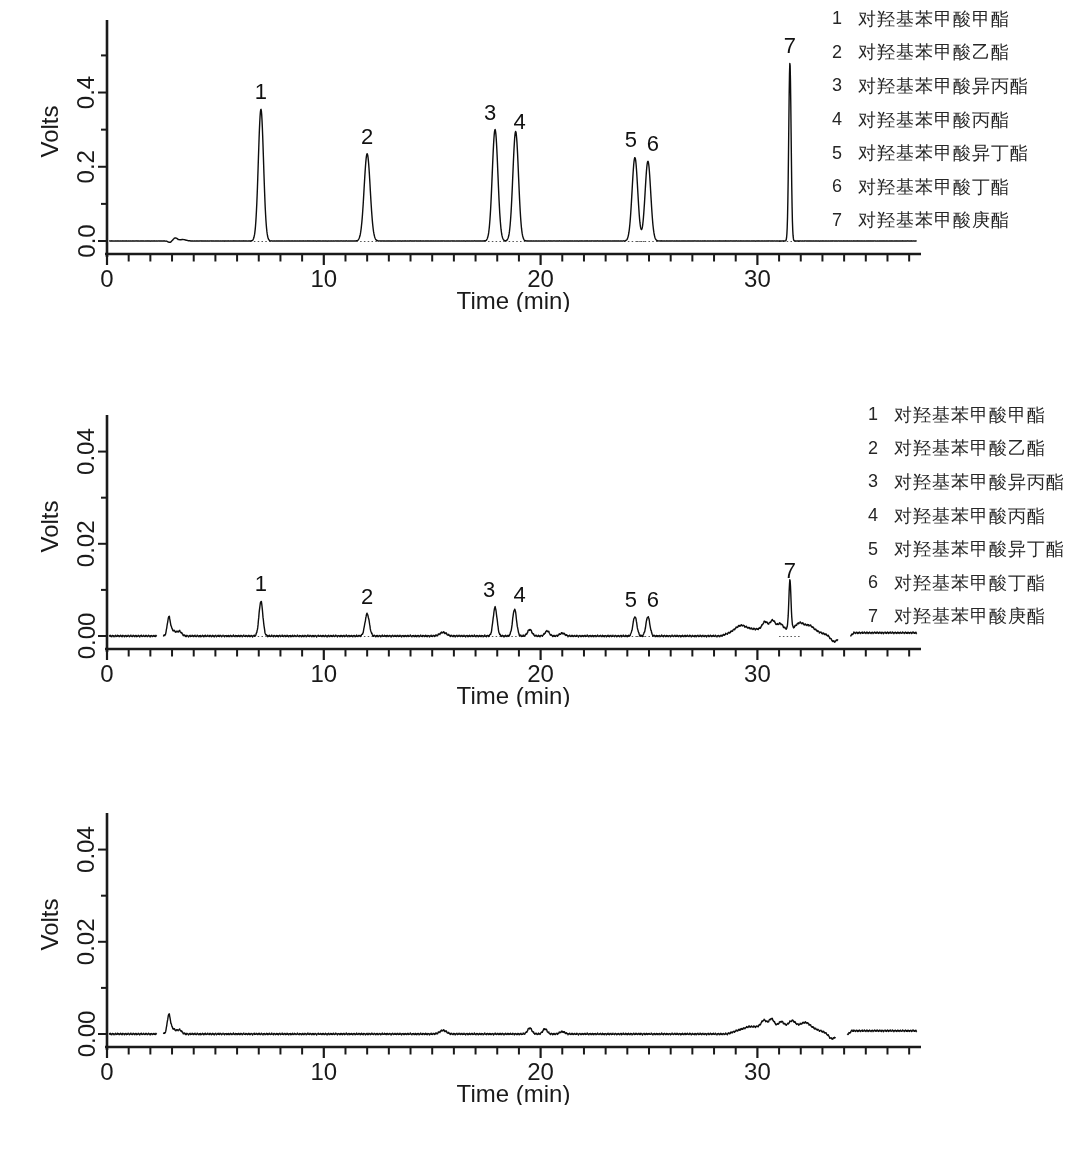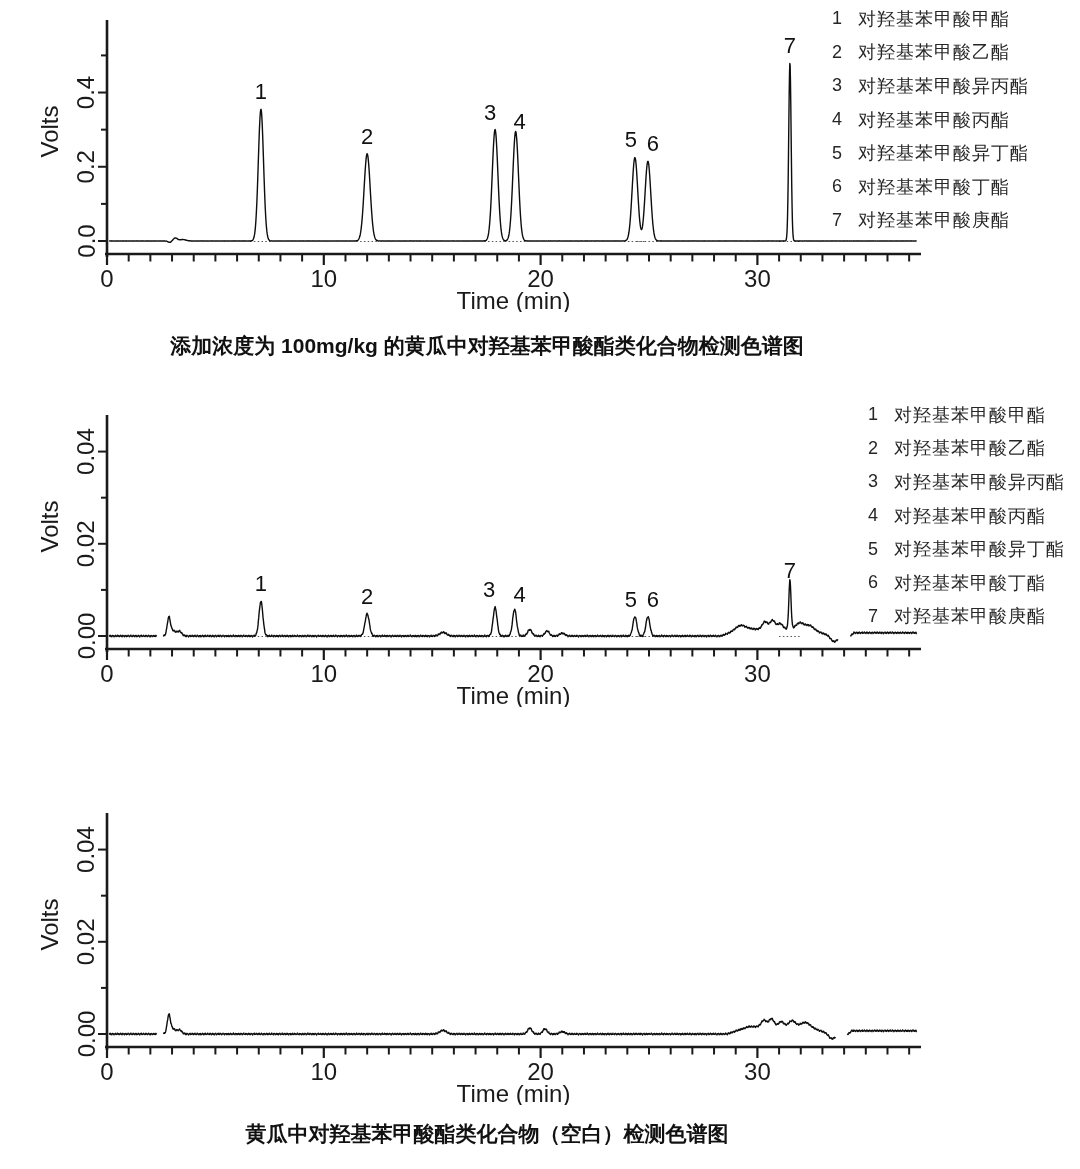--- a/index.html
+++ b/index.html
@@ -117,21 +117,20 @@
       </div>
       <div class="legend-row">
         <span class="legend-num">6</span>
         <span class="legend-name">对羟基苯甲酸丁酯</span>
       </div>
       <div class="legend-row">
         <span class="legend-num">7</span>
         <span class="legend-name">对羟基苯甲酸庚酯</span>
       </div>
     </div>
-  <div class="caption" style="top:332px">添加浓度为 100mg/kg 的黄瓜中对羟基苯甲酸酯类化合物检测色谱图</div>
 
   <section class="chart-block" style="top:395px">
     <svg width="1080" height="312" viewBox="0 0 1080 312">
         <line x1="107" y1="20" x2="107" y2="257" stroke="#1a1a1a" stroke-width="2.6"></line>
         <line x1="105" y1="254" x2="921" y2="254" stroke="#1a1a1a" stroke-width="2.6"></line>
         <line x1="107" y1="241" x2="98" y2="241" stroke="#1a1a1a" stroke-width="2"></line>
         <text x="86" y="241" text-anchor="middle" dominant-baseline="central" font-size="24" fill="#1a1a1a" transform="rotate(-90 86 241)">0.00</text>
         <line x1="107" y1="148.78947368421052" x2="98" y2="148.78947368421052" stroke="#1a1a1a" stroke-width="2"></line>
         <text x="86" y="148.78947368421052" text-anchor="middle" dominant-baseline="central" font-size="24" fill="#1a1a1a" transform="rotate(-90 86 148.78947368421052)">0.02</text>
         <line x1="107" y1="56.57894736842107" x2="98" y2="56.57894736842107" stroke="#1a1a1a" stroke-width="2"></line>
@@ -282,15 +281,14 @@
         <line x1="822.4399999999999" y1="255" x2="822.4399999999999" y2="261.5" stroke="#1a1a1a" stroke-width="2"></line>
         <line x1="844.12" y1="255" x2="844.12" y2="261.5" stroke="#1a1a1a" stroke-width="2"></line>
         <line x1="865.8" y1="255" x2="865.8" y2="261.5" stroke="#1a1a1a" stroke-width="2"></line>
         <line x1="887.48" y1="255" x2="887.48" y2="261.5" stroke="#1a1a1a" stroke-width="2"></line>
         <line x1="909.16" y1="255" x2="909.16" y2="261.5" stroke="#1a1a1a" stroke-width="2"></line>
         <text x="513.5" y="309" text-anchor="middle" font-size="24" fill="#1a1a1a">Time (min)</text>
         <text x="49" y="131.5" text-anchor="middle" dominant-baseline="central" font-size="24" fill="#1a1a1a" transform="rotate(-90 49 131.5)">Volts</text>
         <path d="M109.17 241.31L109.49 240.82L109.82 241.14L110.14 240.26L110.47 240.54L110.79 241.00L111.12 241.55L111.44 241.02L111.77 241.77L112.09 241.02L112.42 240.50L112.75 240.50L113.07 240.91L113.40 240.68L113.72 241.32L114.05 241.85L114.37 241.04L114.70 241.02L115.02 240.78L115.35 240.55L115.67 240.25L116.00 241.51L116.32 241.15L116.65 241.42L116.97 241.40L117.30 241.17L117.62 240.20L117.95 240.72L118.27 240.84L118.60 240.75L118.92 241.52L119.25 241.66L119.57 241.17L119.90 240.69L120.22 241.06L120.55 240.13L120.88 240.77L121.20 241.21L121.53 241.54L121.85 241.09L122.18 241.67L122.50 240.78L122.83 240.34L123.15 240.69L123.48 240.88L123.80 240.91L124.13 241.47L124.45 241.82L124.78 240.78L125.10 241.01L125.43 240.62L125.75 240.51L126.08 240.50L126.40 241.69L126.73 241.16L127.05 241.41L127.38 241.35L127.70 240.82L128.03 240.22L128.35 240.78L128.68 240.97L129.01 240.85L129.33 241.77L129.66 241.46L129.98 241.01L130.31 240.61L130.63 240.96L130.96 240.11L131.28 241.04L131.61 241.40L131.93 241.46L132.26 241.15L132.58 241.47L132.91 240.58L133.23 240.26L133.56 240.91L133.88 240.87L134.21 241.15L134.53 241.56L134.86 241.69L135.18 240.55L135.51 240.99L135.83 240.50L136.16 240.53L136.48 240.82L136.81 241.77L137.14 241.16L137.46 241.35L137.79 241.26L138.11 240.49L138.44 240.34L138.76 240.87L139.09 241.10L139.41 240.97L139.74 241.93L140.06 241.20L140.39 240.86L140.71 240.57L141.04 240.86L141.36 240.21L141.69 241.29L142.01 241.53L142.34 241.33L142.66 241.21L142.99 241.21L143.31 240.42L143.64 240.29L143.96 241.14L144.29 240.87L144.61 241.38L144.94 241.58L145.27 241.46L145.59 240.38L145.92 240.97L146.24 240.45L146.57 240.62L146.89 241.16L147.22 241.75L147.54 241.14L147.87 241.25L148.19 241.12L148.52 240.23L148.84 240.55L149.17 240.97L149.49 241.22L149.82 241.10L150.14 241.96L150.47 240.92L150.79 240.72L151.12 240.59L151.44 240.77L151.77 240.42L152.09 241.51L152.42 241.59L152.74 241.16L153.07 241.24L153.40 240.91L153.72 240.35L154.05 240.40L154.37 241.35L154.70 240.89L155.02 241.56L155.35 241.52L155.67 241.18L156.00 240.30L156.32 240.94L156.65 240.46M163.48 240.93L163.80 240.22L164.13 239.80L164.45 239.82L164.78 240.39L165.10 239.34L165.43 239.39L165.75 238.14L166.08 236.33L166.40 234.14L166.73 232.78L167.05 230.18L167.38 228.20L167.70 226.69L168.03 224.35L168.35 222.43L168.68 221.40L169.00 221.07L169.33 220.81L169.66 223.03L169.98 224.66L170.31 226.69L170.63 228.51L170.96 230.56L171.28 230.84L171.61 232.21L171.93 233.33L172.26 233.96L172.58 234.85L172.91 235.92L173.23 236.00L173.56 235.58L173.88 236.22L174.21 235.64L174.53 235.93L174.86 236.53L175.18 237.46L175.51 237.03L175.83 237.87L176.16 237.45L176.48 236.86L176.81 236.68L177.13 237.11L177.46 236.82L177.79 237.14L178.11 237.80L178.44 236.99L178.76 236.78L179.09 236.53L179.41 236.43L179.74 235.97L180.06 237.37L180.39 237.44L180.71 237.88L181.04 238.21L181.36 238.52L181.69 237.82L182.01 238.48L182.34 239.13L182.66 239.26L182.99 240.22L183.31 240.79L183.64 240.65L183.96 240.14L184.29 240.75L184.61 239.95L184.94 240.43L185.26 240.97L185.59 241.51L185.92 241.00L186.24 241.61L186.57 240.98L186.89 240.33L187.22 240.58L187.54 240.87L187.87 240.87L188.19 241.29L188.52 241.93L188.84 240.90L189.17 240.99L189.49 240.68L189.82 240.58L190.14 240.33L190.47 241.58L190.79 241.25L191.12 241.35L191.44 241.40L191.77 241.00L192.09 240.24L192.42 240.64L192.74 241.02L193.07 240.75L193.39 241.65L193.72 241.56L194.05 241.15L194.37 240.57L194.70 241.03L195.02 240.15L195.35 240.84L195.67 241.34L196.00 241.52L196.32 241.13L196.65 241.50L196.97 240.79L197.30 240.20L197.62 240.82L197.95 240.87L198.27 241.08L198.60 241.43L198.92 241.84L199.25 240.65L199.57 240.95L199.90 240.59L200.22 240.53L200.55 240.63L200.87 241.72L201.20 241.26L201.52 241.28L201.85 241.35L202.18 240.65L202.50 240.30L202.83 240.74L203.15 241.15L203.48 240.85L203.80 241.85L204.13 241.36L204.45 240.94L204.78 240.53L205.10 240.93L205.43 240.20L205.75 241.08L206.08 241.54L206.40 241.39L206.73 241.19L207.05 241.28L207.38 240.60L207.70 240.16L208.03 241.06L208.35 240.88L208.68 241.28L209.00 241.52L209.33 241.65L209.65 240.44L209.98 240.91L210.31 240.54L210.63 240.55L210.96 240.98L211.28 241.75L211.61 241.24L211.93 241.18L212.26 241.26L212.58 240.34L212.91 240.44L213.23 240.86L213.56 241.26L213.88 240.98L214.21 241.94L214.53 241.12L214.86 240.75L215.18 240.55L215.51 240.83L215.83 240.36L216.16 241.31L216.48 241.67L216.81 241.21L217.13 241.22L217.46 241.02L217.78 240.47L218.11 240.23L218.44 241.29L218.76 240.91L219.09 241.45L219.41 241.54L219.74 241.37L220.06 240.32L220.39 240.88L220.71 240.55L221.04 240.63L221.36 241.33L221.69 241.69L222.01 241.20L222.34 241.06L222.66 241.13L222.99 240.12L223.31 240.66L223.64 241.00L223.96 241.33L224.29 241.11L224.61 241.90L224.94 240.86L225.26 240.59L225.59 240.63L225.91 240.74L226.24 240.60L226.57 241.50L226.89 241.70L227.22 241.01L227.54 241.23L227.87 240.75L228.19 240.40L228.52 240.41L228.84 241.48L229.17 240.95L229.49 241.57L229.82 241.48L230.14 241.04L230.47 240.29L230.79 240.86L231.12 240.61L231.44 240.76L231.77 241.64L232.09 241.53L232.42 241.13L232.74 240.93L233.07 240.97L233.39 240.02L233.72 240.92L234.04 241.14L234.37 241.37L234.70 241.24L235.02 241.75L235.35 240.62L235.67 240.49L236.00 240.75L236.32 240.68L236.65 240.90L236.97 241.62L237.30 241.65L237.62 240.81L237.95 241.21L238.27 240.52L238.60 240.41L238.92 240.65L239.25 241.59L239.57 241.00L239.90 241.62L240.22 241.37L240.55 240.71L240.87 240.35L241.20 240.85L241.52 240.72L241.85 240.92L242.17 241.86L242.50 241.31L242.83 241.06L243.15 240.81L243.48 240.82L243.80 240.04L244.13 241.19L244.45 241.25L244.78 241.36L245.10 241.34L245.43 241.49L245.75 240.43L246.08 240.46L246.40 240.90L246.73 240.67L247.05 241.22L247.38 241.66L247.70 241.51L248.03 240.65L248.35 241.16L248.68 240.34L249.00 240.50L249.33 240.95L249.65 241.63L249.98 241.06L250.30 241.58L250.63 241.20L250.96 240.41L251.28 240.50L251.61 240.85L251.93 240.87L252.26 241.10L252.58 241.97L252.91 241.05L253.23 240.98L253.56 240.71L253.88 240.68L254.21 240.20L254.53 241.43L254.86 241.33L255.18 241.31L255.51 241.40L255.83 241.16L256.16 240.32L256.48 240.49L256.81 241.05L257.13 240.70L257.46 241.51L257.78 241.62L258.11 241.31L258.43 240.54L258.76 241.08L259.09 240.24L259.41 240.66L259.74 241.24L260.06 241.58L260.39 241.12L260.71 241.48L261.04 241.00L261.36 240.20L261.69 240.71L262.01 240.87L262.34 241.04L262.66 241.27L262.99 241.95L263.31 240.79L263.64 240.91L263.96 240.65L264.29 240.58L264.61 240.46L264.94 241.61L265.26 241.37L265.59 241.23L265.91 241.41L266.24 240.81L266.56 240.30L266.89 240.58L267.22 241.19L267.54 240.77L267.87 241.74L268.19 241.49L268.52 241.07L268.84 240.49L269.17 240.98L269.49 240.24L269.82 240.86L270.14 241.50L270.47 241.46L270.79 241.18L271.12 241.31L271.44 240.80L271.77 240.09L272.09 240.95L272.42 240.90L272.74 241.21L273.07 241.41L273.39 241.81L273.72 240.56L274.04 240.84L274.37 240.62L274.69 240.53L275.02 240.80L275.35 241.70L275.67 241.36L276.00 241.12L276.32 241.36L276.65 240.48L276.97 240.37L277.30 240.73L277.62 241.30L277.95 240.88L278.27 241.87L278.60 241.30L278.92 240.83L279.25 240.51L279.57 240.87L279.90 240.35L280.22 241.08L280.55 241.70L280.87 241.28L281.20 241.21L281.52 241.09L281.85 240.63L282.17 240.10L282.50 241.19L282.82 240.94L283.15 241.35L283.48 241.50L283.80 241.55L284.13 240.39L284.45 240.80L284.78 240.63L285.10 240.54L285.43 241.16L285.75 241.71L286.08 241.32L286.40 241.01L286.73 241.26L287.05 240.22L287.38 240.53L287.70 240.91L288.03 241.37L288.35 241.02L288.68 241.89L289.00 241.07L289.33 240.61L289.65 240.59L289.98 240.78L290.30 240.54L290.63 241.29L290.95 241.80L291.28 241.07L291.61 241.22L291.93 240.86L292.26 240.50L292.58 240.24L292.91 241.41L293.23 240.99L293.56 241.46L293.88 241.52L294.21 241.22L294.53 240.31L294.86 240.78L295.18 240.69L295.51 240.62L295.83 241.51L296.16 241.61L296.48 241.23L296.81 240.89L297.13 241.12L297.46 240.06L297.78 240.75L298.11 241.09L298.43 241.39L298.76 241.16L299.08 241.79L299.41 240.83L299.74 240.44L300.06 240.72L300.39 240.71L300.71 240.79L301.04 241.47L301.36 241.79L301.69 240.86L302.01 241.20L302.34 240.64L302.66 240.43L302.99 240.47L303.31 241.56L303.64 241.04L303.96 241.51L304.29 241.48L304.61 240.87L304.94 240.32L305.26 240.78L305.59 240.78L305.91 240.75L306.24 241.78L306.56 241.44L306.89 241.12L307.21 240.79L307.54 240.95L307.87 240.03L308.19 240.99L308.52 241.26L308.84 241.37L309.17 241.28L309.49 241.58L309.82 240.62L310.14 240.35L310.47 240.88L310.79 240.67L311.12 241.08L311.44 241.58L311.77 241.68L312.09 240.67L312.42 241.16L312.74 240.47L313.07 240.44L313.39 240.77L313.72 241.63L314.04 241.10L314.37 241.50L314.69 241.37L315.02 240.53L315.34 240.42L315.67 240.80L316.00 240.91L316.32 240.92L316.65 241.96L316.97 241.21L317.30 241.00L317.62 240.72L317.95 240.79L318.27 240.12L318.60 241.24L318.92 241.39L319.25 241.30L319.57 241.37L319.90 241.30L320.22 240.45L320.55 240.35L320.87 241.05L321.20 240.68L321.52 241.36L321.85 241.62L322.17 241.49L322.50 240.54L322.82 241.08L323.15 240.36L323.47 240.53L323.80 241.10L324.13 241.62L324.45 241.15L324.78 241.42L325.10 241.20L325.43 240.25L325.75 240.60L326.08 240.84L326.40 241.04L326.73 241.11L327.05 242.00L327.38 240.96L327.70 240.89L328.03 240.68L328.35 240.65L328.68 240.33L329.00 241.45L329.33 241.47L329.65 241.20L329.98 241.42L330.30 240.97L330.63 240.36L330.95 240.42L331.28 241.20L331.60 240.73L331.93 241.60L332.26 241.57L332.58 241.23L332.91 240.47L333.23 240.99L333.56 240.33L333.88 240.67L334.21 241.41L334.53 241.53L334.86 241.19L335.18 241.29L335.51 241.01L335.83 240.08L336.16 240.82L336.48 240.90L336.81 241.17L337.13 241.28L337.46 241.92L337.78 240.72L338.11 240.79L338.43 240.67L338.76 240.55L339.08 240.64L339.41 241.60L339.73 241.49L340.06 241.08L340.39 241.41L340.71 240.64L341.04 240.36L341.36 240.57L341.69 241.32L342.01 240.82L342.34 241.76L342.66 241.45L342.99 240.94L343.31 240.46L343.64 240.90L343.96 240.38L344.29 240.87L344.61 241.67L344.94 241.37L345.26 241.21L345.59 241.12L345.91 240.81L346.24 240.02L346.56 241.06L346.89 240.96L347.21 241.28L347.54 241.43L347.86 241.71L348.19 240.52L348.52 240.71L348.84 240.70L349.17 240.51L349.49 240.99L349.82 241.67L350.14 241.45L350.47 240.96L350.79 241.34L351.12 240.36L351.44 240.44L351.77 240.78L352.09 241.40L352.42 240.95L352.74 241.82L353.07 241.27L353.39 240.67L353.72 240.53L354.04 240.81L354.37 240.52L354.69 241.08L355.02 241.84L355.34 241.17L355.67 241.21L355.99 240.94L356.32 240.63L356.65 240.10L356.97 241.29L357.30 241.04L357.62 241.37L357.95 241.51L358.27 241.40L358.60 240.38L358.92 240.68L359.25 240.76L359.57 240.53L359.90 241.35L360.22 241.65L360.55 241.36L360.87 240.85L361.20 241.22L361.52 240.16L361.85 240.59L362.17 241.00L362.50 241.42L362.82 241.09L363.15 241.78L363.47 241.05L363.80 240.44L364.12 240.66L364.45 240.73L364.78 240.73L365.10 241.28L365.43 241.90L365.75 240.95L366.08 241.18L366.40 240.75L366.73 240.50L367.05 240.30L367.38 241.48L367.70 241.10L368.03 241.41L368.35 241.54L368.68 241.04L369.00 240.33L369.33 240.68L369.65 240.85L369.98 240.62L370.30 241.66L370.63 241.54L370.95 241.22L371.28 240.76L371.60 241.07L371.93 240.07L372.25 240.80L372.58 241.23L372.91 241.39L373.23 241.22L373.56 241.63L373.88 240.83L374.21 240.29L374.53 240.83L374.86 240.69L375.18 240.97L375.51 241.45L375.83 241.83L376.16 240.74L376.48 241.13L376.81 240.59L377.13 240.44L377.46 240.59L377.78 241.59L378.11 241.16L378.43 241.40L378.76 241.49L379.08 240.68L379.41 240.37L379.73 240.71L380.06 240.96L380.38 240.77L380.71 241.88L381.04 241.36L381.36 241.06L381.69 240.70L382.01 240.90L382.34 240.10L382.66 241.03L382.99 241.42L383.31 241.32L383.64 241.33L383.96 241.40L384.29 240.63L384.61 240.23L384.94 241.01L385.26 240.69L385.59 241.22L385.91 241.56L386.24 241.66L386.56 240.58L386.89 241.06L387.21 240.48L387.54 240.44L387.86 240.93L388.19 241.63L388.51 241.21L388.84 241.35L389.17 241.37L389.49 240.36L389.82 240.50L390.14 240.78L390.47 241.06L390.79 240.95L391.12 241.99L391.44 241.14L391.77 240.90L392.09 240.68L392.42 240.74L392.74 240.25L393.07 241.25L393.39 241.55L393.72 241.20L394.04 241.40L394.37 241.11L394.69 240.48L395.02 240.27L395.34 241.18L395.67 240.72L395.99 241.45L396.32 241.60L396.64 241.40L396.97 240.47L397.30 240.98L397.62 240.43L397.95 240.52L398.27 241.28L398.60 241.58L398.92 241.23L399.25 241.25L399.57 241.20L399.90 240.12L400.22 240.68L400.55 240.87L400.87 241.16L401.20 241.14L401.52 241.97L401.85 240.90L402.17 240.75L402.50 240.70L402.82 240.60L403.15 240.51L403.47 241.45L403.80 241.61L404.12 241.07L404.45 241.42L404.77 240.80L405.10 240.40L405.43 240.41L405.75 241.32L406.08 240.80L406.40 241.62L406.73 241.55L407.05 241.10L407.38 240.44L407.70 240.89L408.03 240.46L408.35 240.67L408.68 241.59L409.00 241.46L409.33 241.23L409.65 241.12L409.98 241.00L410.30 240.00L410.63 240.91L410.95 240.97L411.28 241.24L411.60 241.32L411.93 241.82L412.25 240.68L412.58 240.64L412.90 240.75L413.23 240.51L413.56 240.83L413.88 241.58L414.21 241.59L414.53 240.94L414.86 241.39L415.18 240.52L415.51 240.39L415.83 240.62L416.16 241.42L416.48 240.91L416.81 241.72L417.13 241.44L417.46 240.78L417.78 240.49L418.11 240.81L418.43 240.55L418.76 240.86L419.08 241.83L419.41 241.28L419.73 241.21L420.06 240.97L420.38 240.79L420.71 240.02L421.03 241.14L421.36 241.08L421.69 241.30L422.01 241.46L422.34 241.56L422.66 240.51L422.99 240.57L423.31 240.82L423.64 240.49L423.96 241.17L424.29 241.63L424.61 241.50L424.94 240.82L425.26 241.30L425.59 240.29L425.91 240.47L426.24 240.88L426.56 241.45L426.89 241.04L427.21 241.72L427.54 241.27L427.86 240.49L428.19 240.60L428.51 240.74L428.84 240.70L429.16 241.08L429.49 241.95L429.82 241.06L430.14 241.16L430.47 240.82L430.79 240.61L431.12 240.16L431.44 241.34L431.77 241.16L432.09 241.31L432.42 241.53L432.74 241.19L433.07 240.37L433.39 240.51L433.72 240.85L434.04 240.46L434.37 241.39L434.69 241.46L435.02 241.17L435.34 240.50L435.67 240.88L435.99 239.81L436.32 240.18L436.64 240.61L436.97 240.78L437.29 240.40L437.62 240.71L437.95 239.97L438.27 239.02L438.60 239.30L438.92 239.05L439.25 239.03L439.57 239.19L439.90 239.63L440.22 238.31L440.55 238.35L440.87 237.74L441.20 237.34L441.52 237.11L441.85 238.06L442.17 237.68L442.50 237.67L442.82 237.88L443.15 237.17L443.47 236.72L443.80 237.01L444.12 237.52L444.45 237.29L444.77 238.56L445.10 238.47L445.42 238.33L445.75 238.07L446.08 238.61L446.40 237.97L446.73 238.87L447.05 239.67L447.38 239.84L447.70 239.97L448.03 240.31L448.35 239.86L448.68 239.33L449.00 240.25L449.33 240.14L449.65 240.64L449.98 241.07L450.30 241.51L450.63 240.42L450.95 240.83L451.28 240.45L451.60 240.30L451.93 240.66L452.25 241.53L452.58 241.24L452.90 241.22L453.23 241.47L453.55 240.48L453.88 240.42L454.21 240.68L454.53 241.09L454.86 240.81L455.18 241.92L455.51 241.32L455.83 240.94L456.16 240.66L456.48 240.82L456.81 240.23L457.13 241.03L457.46 241.59L457.78 241.23L458.11 241.37L458.43 241.21L458.76 240.64L459.08 240.15L459.41 241.12L459.73 240.74L460.06 241.31L460.38 241.57L460.71 241.58L461.03 240.52L461.36 240.93L461.68 240.55L462.01 240.42L462.34 241.12L462.66 241.60L462.99 241.30L463.31 241.19L463.64 241.36L463.96 240.22L464.29 240.56L464.61 240.81L464.94 241.18L465.26 241.01L465.59 241.96L465.91 241.11L466.24 240.75L466.56 240.70L466.89 240.67L467.21 240.42L467.54 241.25L467.86 241.70L468.19 241.09L468.51 241.41L468.84 240.94L469.16 240.49L469.49 240.25L469.81 241.29L470.14 240.81L470.47 241.48L470.79 241.61L471.12 241.27L471.44 240.45L471.77 240.85L472.09 240.56L472.42 240.51L472.74 241.47L473.07 241.52L473.39 241.28L473.72 241.09L474.04 241.17L474.37 240.04L474.69 240.75L475.02 240.95L475.34 241.23L475.67 241.21L475.99 241.88L476.32 240.88L476.64 240.58L476.97 240.76L477.29 240.55L477.62 240.69L477.94 241.43L478.27 241.72L478.60 240.94L478.92 241.40L479.25 240.68L479.57 240.40L479.90 240.45L480.22 241.40L480.55 240.91L480.87 241.59L481.20 241.57L481.52 240.92L481.85 240.46L482.17 240.78L482.50 240.61L482.82 240.67L483.15 241.75L483.47 241.38L483.80 241.23L484.12 240.98L484.45 240.96L484.77 239.99L485.10 240.96L485.42 241.10L485.75 241.26L486.07 241.39L486.40 241.67L486.73 240.68L487.05 240.48L487.38 240.85L487.70 240.49L488.03 241.01L488.35 241.56L488.68 241.65L489.00 240.81L489.33 241.33L489.65 240.45L489.98 240.40L490.30 240.73L490.63 241.46L490.95 241.03L491.28 241.62L491.60 241.45L491.93 240.59L492.25 240.53L492.58 240.74L492.90 240.72L493.23 240.87L493.55 241.94L493.88 241.20L494.20 241.16L494.53 240.87L494.86 240.75L495.18 240.07L495.51 241.18L495.83 241.23L496.16 241.26L496.48 241.52L496.81 241.37L497.13 240.52L497.46 240.44L497.78 240.95L498.11 240.50L498.43 241.33L498.76 241.61L499.08 241.49L499.41 240.71L499.73 241.21L500.06 240.29L500.38 240.47L500.71 241.03L501.03 241.46L501.36 241.15L501.68 241.58L502.01 241.27L502.33 240.31L502.66 240.67L502.99 240.71L503.31 240.87L503.64 241.10L503.96 242.00L504.29 240.99L504.61 241.07L504.94 240.77L505.26 240.56L505.59 240.28L505.91 241.37L506.24 241.33L506.56 241.23L506.89 241.58L507.21 241.03L507.54 240.42L507.86 240.47L508.19 241.05L508.51 240.58L508.84 241.61L509.16 241.58L509.49 241.28L509.81 240.65L510.14 241.06L510.46 240.22L510.79 240.62L511.12 241.33L511.44 241.40L511.77 241.26L512.09 241.46L512.42 241.06L512.74 240.13L513.07 240.84L513.39 240.73L513.72 241.03L514.04 241.31L514.37 241.93L514.69 240.79L515.02 240.97L515.34 240.70L515.67 240.43L515.99 240.58L516.32 241.51L516.64 241.38L516.97 241.18L517.29 241.57L517.62 240.68L517.94 240.41L518.27 240.57L518.59 241.14L518.92 240.71L519.25 241.81L519.57 241.47L519.90 241.03L520.22 240.64L520.55 240.89L520.87 240.25L521.20 240.81L521.52 241.57L521.85 241.28L522.17 241.33L522.50 241.25L522.82 240.79L523.15 240.01L523.47 240.94L523.80 240.63L524.12 241.00L524.45 241.19L524.77 241.31L525.10 240.03L525.42 240.06L525.75 239.58L526.07 238.96L526.40 239.14L526.72 239.32L527.05 238.65L527.38 237.84L527.70 237.66L528.03 236.01L528.35 235.62L528.68 235.43L529.00 235.57L529.33 235.02L529.65 235.91L529.98 235.34L530.30 234.97L530.63 235.14L530.95 235.58L531.28 235.70L531.60 236.85L531.93 238.11L532.25 238.05L532.58 238.81L532.90 238.96L533.23 238.96L533.55 238.83L533.88 240.22L534.20 240.11L534.53 240.81L534.85 241.22L535.18 241.18L535.51 240.33L535.83 240.67L536.16 240.58L536.48 240.35L536.81 241.27L537.13 241.53L537.46 241.34L537.78 241.01L538.11 241.28L538.43 240.08L538.76 240.51L539.08 240.76L539.41 241.05L539.73 240.81L540.06 241.47L540.38 240.54L540.71 239.81L541.03 239.74L541.36 239.30L541.68 238.96L542.01 239.21L542.33 239.35L542.66 238.06L542.98 238.00L543.31 236.99L543.64 236.23L543.96 235.71L544.29 236.50L544.61 235.92L544.94 236.38L545.26 236.62L545.59 236.24L545.91 235.88L546.24 236.49L546.56 236.87L546.89 237.13L547.21 238.71L547.54 239.01L547.86 239.25L548.19 239.31L548.51 239.81L548.84 239.02L549.16 240.02L549.49 240.53L549.81 240.85L550.14 241.01L550.46 241.54L550.79 240.75L551.11 240.33L551.44 240.79L551.77 240.48L552.09 240.85L552.42 241.42L552.74 241.77L553.07 240.83L553.39 241.31L553.72 240.60L554.04 240.37L554.37 240.54L554.69 241.41L555.02 241.00L555.34 241.44L555.67 241.50L555.99 240.61L556.32 240.33L556.64 240.48L556.97 240.49L557.29 240.32L557.62 241.41L557.94 240.76L558.27 240.48L558.59 240.04L558.92 239.89L559.24 238.87L559.57 239.65L559.90 239.74L560.22 239.55L560.55 239.61L560.87 239.50L561.20 238.57L561.52 238.13L561.85 238.69L562.17 238.19L562.50 238.87L562.82 239.30L563.15 239.47L563.47 238.65L563.80 239.28L564.12 238.65L564.45 238.75L564.77 239.42L565.10 240.19L565.42 240.05L565.75 240.54L566.07 240.66L566.40 239.75L566.72 240.05L567.05 240.27L567.37 240.54L567.70 240.65L568.03 241.80L568.35 240.99L568.68 240.95L569.00 240.74L569.33 240.61L569.65 240.14L569.98 241.16L570.30 241.38L570.63 241.17L570.95 241.56L571.28 241.18L571.60 240.52L571.93 240.34L572.25 241.07L572.58 240.54L572.90 241.43L573.23 241.61L573.55 241.43L573.88 240.65L574.20 241.09L574.53 240.35L574.85 240.45L575.18 241.21L575.50 241.44L575.83 241.25L576.16 241.42L576.48 241.27L576.81 240.17L577.13 240.73L577.46 240.73L577.78 241.00L578.11 241.15L578.43 241.99L578.76 240.95L579.08 240.93L579.41 240.77L579.73 240.49L580.06 240.44L580.38 241.37L580.71 241.48L581.03 241.13L581.36 241.60L581.68 240.85L582.01 240.44L582.33 240.44L582.66 241.16L582.98 240.65L583.31 241.65L583.63 241.58L583.96 241.15L584.29 240.62L584.61 240.93L584.94 240.33L585.26 240.60L585.59 241.51L585.91 241.35L586.24 241.32L586.56 241.29L586.89 241.04L587.21 240.04L587.54 240.91L587.86 240.79L588.19 241.12L588.51 241.37L588.84 241.85L589.16 240.76L589.49 240.81L589.81 240.75L590.14 240.38L590.46 240.77L590.79 241.49L591.11 241.51L591.44 241.06L591.76 241.55L592.09 240.54L592.42 240.42L592.74 240.60L593.07 241.23L593.39 240.82L593.72 241.79L594.04 241.48L594.37 240.87L594.69 240.65L595.02 240.78L595.34 240.41L595.67 240.81L595.99 241.75L596.32 241.21L596.64 241.36L596.97 241.12L597.29 240.80L597.62 240.03L597.94 241.09L598.27 240.88L598.59 241.23L598.92 241.55L599.24 241.60L599.57 240.61L599.89 240.71L600.22 240.76L600.55 240.34L600.87 241.13L601.20 241.55L601.52 241.47L601.85 240.99L602.17 241.43L602.50 240.28L602.82 240.48L603.15 240.81L603.47 241.26L603.80 241.01L604.12 241.82L604.45 241.31L604.77 240.60L605.10 240.72L605.42 240.65L605.75 240.56L606.07 241.04L606.40 241.88L606.72 241.06L607.05 241.35L607.37 240.94L607.70 240.58L608.02 240.16L608.35 241.26L608.68 240.99L609.00 241.32L609.33 241.66L609.65 241.27L609.98 240.51L610.30 240.65L610.63 240.79L610.95 240.40L611.28 241.47L611.60 241.53L611.93 241.37L612.25 240.92L612.58 241.24L612.90 240.12L613.23 240.61L613.55 241.04L613.88 241.26L614.20 241.21L614.53 241.74L614.85 241.10L615.18 240.39L615.50 240.82L615.83 240.56L616.15 240.77L616.48 241.26L616.81 241.89L617.13 240.91L617.46 241.30L617.78 240.75L618.11 240.42L618.43 240.40L618.76 241.38L619.08 241.09L619.41 241.37L619.73 241.68L620.06 240.90L620.38 240.49L620.71 240.63L621.03 240.84L621.36 240.54L621.68 241.75L622.01 241.45L622.33 241.24L622.66 240.87L622.98 241.02L623.31 240.07L623.63 240.78L623.96 241.26L624.28 241.23L624.61 241.39L624.94 241.57L625.26 240.88L625.59 240.26L625.91 240.94L626.24 240.52L626.56 241.02L626.89 241.45L627.21 241.79L627.54 240.77L627.86 241.20L628.19 240.60L628.51 240.34L628.84 240.71L629.16 241.45L629.49 241.19L629.81 241.38L630.14 241.61L630.46 240.55L630.79 240.53L631.11 240.65L631.44 240.91L631.76 240.74L632.09 241.93L632.41 241.31L632.74 241.08L633.07 240.83L633.39 240.79L633.72 240.15L634.04 240.99L634.37 241.44L634.69 241.17L635.02 241.52L635.34 241.31L635.67 240.68L635.99 240.23L636.32 241.06L636.64 240.55L636.97 241.27L637.29 241.59L637.62 241.58L637.94 240.67L638.27 241.08L638.59 240.49L638.92 240.34L639.24 241.06L639.57 241.45L639.89 241.28L640.22 241.35L640.54 241.45L640.87 240.26L641.20 240.63L641.52 240.71L641.85 240.99L642.17 240.99L642.50 241.99L642.82 241.13L643.15 240.91L643.47 240.82L643.80 240.58L644.12 240.34L644.45 241.19L644.77 241.56L645.10 241.10L645.42 241.59L645.75 241.02L646.07 240.52L646.40 240.30L646.72 241.16L647.05 240.63L647.37 241.48L647.70 241.64L648.02 241.30L648.35 240.62L648.67 240.94L649.00 240.44L649.33 240.43L649.65 241.40L649.98 241.40L650.30 241.33L650.63 241.27L650.95 241.23L651.28 240.07L651.60 240.78L651.93 240.80L652.25 241.07L652.58 241.24L652.90 241.92L653.23 240.93L653.55 240.75L653.88 240.82L654.20 240.42L654.53 240.62L654.85 241.36L655.18 241.61L655.50 241.02L655.83 241.58L656.15 240.72L656.48 240.42L656.80 240.46L657.13 241.24L657.46 240.77L657.78 241.64L658.11 241.61L658.43 240.99L658.76 240.63L659.08 240.80L659.41 240.47L659.73 240.60L660.06 241.69L660.38 241.30L660.71 241.34L661.03 241.15L661.36 240.98L661.68 240.00L662.01 240.95L662.33 240.92L662.66 241.15L662.98 241.46L663.31 241.72L663.63 240.76L663.96 240.64L664.28 240.83L664.61 240.34L664.93 240.95L665.26 241.49L665.59 241.59L665.91 240.95L666.24 241.49L666.56 240.45L666.89 240.40L667.21 240.69L667.54 241.28L667.86 240.95L668.19 241.71L668.51 241.50L668.84 240.68L669.16 240.68L669.49 240.68L669.81 240.56L670.14 240.82L670.46 241.88L670.79 241.16L671.11 241.32L671.44 241.01L671.76 240.73L672.09 240.07L672.41 241.12L672.74 241.04L673.06 241.21L673.39 241.63L673.72 241.43L674.04 240.61L674.37 240.56L674.69 240.87L675.02 240.34L675.34 241.29L675.67 241.55L675.99 241.48L676.32 240.89L676.64 241.33L676.97 240.26L677.29 240.46L677.62 240.95L677.94 241.28L678.27 241.14L678.59 241.70L678.92 241.32L679.24 240.41L679.57 240.77L679.89 240.60L680.22 240.72L680.54 241.07L680.87 241.95L681.19 241.01L681.52 241.26L681.85 240.87L682.17 240.51L682.50 240.26L682.82 241.27L683.15 241.16L683.47 241.26L683.80 241.71L684.12 241.08L684.45 240.53L684.77 240.54L685.10 240.91L685.42 240.43L685.75 241.59L686.07 241.53L686.40 241.32L686.72 240.85L687.05 241.13L687.37 240.16L687.70 240.59L688.02 241.21L688.35 241.24L688.67 241.32L689.00 241.59L689.32 241.10L689.65 240.23L689.98 240.88L690.30 240.56L690.63 240.91L690.95 241.31L691.28 241.90L691.60 240.86L691.93 241.17L692.25 240.74L692.58 240.35L692.90 240.55L693.23 241.38L693.55 241.26L693.88 241.27L694.20 241.70L694.53 240.72L694.85 240.50L695.18 240.58L695.50 240.96L695.83 240.61L696.15 241.82L696.48 241.45L696.80 241.13L697.13 240.83L697.45 240.90L697.78 240.17L698.11 240.77L698.43 241.45L698.76 241.18L699.08 241.46L699.41 241.40L699.73 240.87L700.06 240.15L700.38 241.01L700.71 240.58L701.03 241.12L701.36 241.51L701.68 241.73L702.01 240.74L702.33 241.05L702.66 240.64L702.98 240.28L703.31 240.89L703.63 241.44L703.96 241.33L704.28 241.26L704.61 241.60L704.93 240.40L705.26 240.54L705.58 240.66L705.91 241.01L706.24 240.84L706.56 241.93L706.89 241.31L707.21 240.92L707.54 240.83L707.86 240.67L708.19 240.29L708.51 240.98L708.84 241.62L709.16 241.10L709.49 241.55L709.81 241.16L710.14 240.65L710.46 240.18L710.79 241.12L711.11 240.65L711.44 241.31L711.76 241.65L712.09 241.46L712.41 240.66L712.74 240.92L713.06 240.58L713.39 240.30L713.71 241.25L714.04 241.43L714.37 241.36L714.69 241.21L715.02 241.41L715.34 240.16L715.67 240.64L715.99 240.79L716.32 241.06L716.64 241.10L716.97 241.92L717.29 241.13L717.62 240.73L717.94 240.85L718.27 240.49L718.59 240.51L718.92 241.19L719.24 241.70L719.57 241.02L719.89 241.56L720.22 240.89L720.54 240.48L720.87 240.32L721.19 241.21L721.52 240.77L721.84 241.47L722.17 241.70L722.50 241.14L722.82 240.63L723.15 240.80L723.47 240.57L723.80 240.42L724.12 241.58L724.45 241.37L724.77 241.35L725.10 241.14L725.42 241.16L725.75 240.03L726.07 240.79L726.40 240.93L726.72 241.10L727.05 241.35L727.37 241.68L727.70 240.72L728.02 240.24L728.35 240.44L728.67 239.81L729.00 240.13L729.32 240.60L729.65 240.81L729.97 239.94L730.30 240.40L730.63 239.42L730.95 239.05L731.28 239.11L731.60 239.72L731.93 239.27L732.25 239.80L732.58 239.77L732.90 238.81L733.23 238.54L733.55 238.48L733.88 238.29L734.20 238.18L734.53 239.28L734.85 238.61L735.18 238.54L735.50 238.18L735.83 237.90L736.15 236.93L736.48 237.75L736.80 237.76L737.13 237.71L737.45 238.01L737.78 237.91L738.10 237.00L738.43 236.60L738.76 236.94L739.08 236.23L739.41 236.90L739.73 237.19L740.06 237.18L740.38 236.34L740.71 236.73L741.03 235.67L741.36 235.49L741.68 235.85L742.01 236.20L742.33 235.90L742.66 236.29L742.98 236.10L743.31 234.96L743.63 235.07L743.96 234.87L744.28 234.84L744.61 234.89L744.93 235.87L745.26 234.93L745.58 234.92L745.91 234.54L746.23 234.10L746.56 233.52L746.89 234.37L747.21 234.36L747.54 234.19L747.86 234.61L748.19 234.05L748.51 233.31L748.84 233.07L749.16 233.59L749.49 233.00L749.81 234.03L750.14 234.20L750.46 234.06L750.79 233.46L751.11 233.82L751.44 232.91L751.76 233.05L752.09 233.75L752.41 233.89L752.74 233.89L753.06 234.18L753.39 233.94L753.71 232.87L754.04 233.43L754.36 233.21L754.69 233.45L755.02 233.74L755.34 234.56L755.67 233.56L755.99 233.68L756.32 233.39L756.64 232.91L756.97 232.84L757.29 233.64L757.62 233.60L757.94 233.33L758.27 233.75L758.59 232.72L758.92 232.12L759.24 231.81L759.57 232.02L759.89 231.17L760.22 231.91L760.54 231.38L760.87 230.57L761.19 229.69L761.52 229.36L761.84 228.14L762.17 228.00L762.49 228.44L762.82 227.89L763.15 227.80L763.47 227.62L763.80 227.15L764.12 226.16L764.45 227.04L764.77 226.86L765.10 227.43L765.42 228.05L765.75 228.76L766.07 228.01L766.40 228.39L766.72 228.35L767.05 227.97L767.37 228.46L767.70 229.06L768.02 228.96L768.35 228.51L768.67 228.75L769.00 227.29L769.32 226.84L769.65 226.55L769.97 226.62L770.30 225.97L770.62 226.80L770.95 226.27L771.28 225.66L771.60 225.53L771.93 225.59L772.25 225.36L772.58 226.15L772.90 227.44L773.23 227.43L773.55 228.32L773.88 228.63L774.20 228.76L774.53 228.57L774.85 230.02L775.18 230.10L775.50 230.95L775.83 231.69L776.15 231.91L776.48 231.16L776.80 231.34L777.13 231.14L777.45 230.54L777.78 231.20L778.10 231.30L778.43 231.00L778.75 230.40L779.08 230.47L779.41 228.89L779.73 228.82L780.06 228.75L780.38 228.86L780.71 228.60L781.03 229.41L781.36 228.86L781.68 228.32L782.01 228.57L782.33 228.47L782.66 228.60L782.98 229.43L783.31 230.52L783.63 230.13L783.96 230.94L784.28 230.75L784.61 230.59L784.93 230.43L785.26 231.57L785.58 231.34L785.91 231.93L786.23 232.35L786.56 231.88L786.88 231.13L787.21 231.07L787.54 230.78L787.86 230.14L788.19 230.98L788.51 230.67L788.84 230.31L789.16 229.68L789.49 229.55L789.81 228.02L790.14 228.22L790.46 228.23L790.79 228.15L791.11 228.09L791.44 228.53L791.76 227.77L792.09 227.12L792.41 227.50L792.74 227.10L793.06 227.47L793.39 228.20L793.71 229.00L794.04 228.41L794.36 229.23L794.69 228.85L795.01 228.76L795.34 229.06L795.67 230.19L795.99 230.18L796.32 230.93L796.64 231.51L796.97 230.91L797.29 230.77L797.62 230.95L797.94 231.06L798.27 230.88L798.59 232.18L798.92 231.83L799.24 231.74L799.57 231.42L799.89 231.32L800.22 230.21L800.54 230.80L800.87 230.99L801.19 230.83L801.52 231.04L801.84 231.07L802.17 230.21L802.49 229.53L802.82 229.93L803.14 229.21L803.47 229.68L803.80 230.06L804.12 230.30L804.45 229.40L804.77 229.87L805.10 229.08L805.42 228.79L805.75 229.21L806.07 229.85L806.40 229.75L806.72 230.24L807.05 230.56L807.37 229.62L807.70 229.82L808.02 229.94L808.35 230.22L808.67 230.46L809.00 231.98L809.32 231.64L809.65 231.89L809.97 231.98L810.30 232.04L810.62 231.67L810.95 232.78L811.27 233.38L811.60 233.48L811.93 234.28L812.25 234.28L812.58 233.87L812.90 233.70L813.23 234.56L813.55 234.14L813.88 235.19L814.20 235.72L814.53 235.90L814.85 235.34L815.18 235.90L815.50 235.28L815.83 235.27L816.15 236.12L816.48 236.54L816.80 236.63L817.13 237.00L817.45 237.17L817.78 236.10L818.10 236.63L818.43 236.63L818.75 236.95L819.08 237.21L819.40 238.34L819.73 237.62L820.06 237.68L820.38 237.66L820.71 237.35L821.03 237.24L821.36 238.18L821.68 238.58L822.01 238.40L822.33 239.16L822.66 238.64L822.98 238.28L823.31 238.20L823.63 239.00L823.96 238.59L824.28 239.75L824.61 240.09L824.93 239.98L825.26 239.66L825.58 240.11L825.91 239.68L826.23 239.95L826.56 241.17L826.88 241.39L827.21 241.83L827.53 242.22L827.86 242.45L828.19 241.66L828.51 242.74L828.84 242.95L829.16 243.61L829.49 244.31L829.81 245.36L830.14 244.76L830.46 244.94L830.79 245.08L831.11 244.68L831.44 245.06L831.76 245.84L832.09 246.09L832.41 245.69L832.74 246.28L833.06 245.21L833.39 244.80L833.71 244.62L834.04 244.99L834.36 244.33L834.69 245.10L835.01 244.78L835.34 243.95M847.37 241.77L847.70 241.10L848.02 241.48L848.35 241.15L848.67 240.53L849.00 239.57L849.32 240.20L849.65 239.66L849.97 239.65L850.30 239.87L850.62 239.30L850.95 238.26L851.27 237.91L851.60 237.68L851.92 236.98L852.25 238.02L852.58 238.22L852.90 238.23L853.23 237.84L853.55 238.22L853.88 237.03L854.20 237.26L854.53 237.64L854.85 237.86L855.18 237.89L855.50 238.55L855.83 238.13L856.15 237.32L856.48 237.66L856.80 237.27L857.13 237.37L857.45 237.80L857.78 238.63L858.10 237.78L858.43 238.22L858.75 237.74L859.08 237.27L859.40 237.05L859.73 237.93L860.05 237.75L860.38 238.04L860.71 238.57L861.03 237.89L861.36 237.43L861.68 237.40L862.01 237.55L862.33 237.09L862.66 238.33L862.98 238.22L863.31 238.14L863.63 237.82L863.96 237.97L864.28 236.91L864.61 237.36L864.93 237.86L865.26 237.85L865.58 238.13L865.91 238.45L866.23 237.93L866.56 237.14L866.88 237.71L867.21 237.18L867.53 237.57L867.86 238.05L868.18 238.60L868.51 237.70L868.84 238.13L869.16 237.56L869.49 237.09L869.81 237.31L870.14 238.01L870.46 237.88L870.79 238.11L871.11 238.57L871.44 237.54L871.76 237.41L872.09 237.37L872.41 237.56L872.74 237.29L873.06 238.56L873.39 238.17L873.71 238.00L874.04 237.79L874.36 237.69L874.69 236.90L875.01 237.52L875.34 238.06L875.66 237.84L875.99 238.33L876.31 238.26L876.64 237.70L876.97 237.05L877.29 237.77L877.62 237.17L877.94 237.81L878.27 238.27L878.59 238.46L878.92 237.64L879.24 238.00L879.57 237.40L879.89 237.00L880.22 237.63L880.54 238.05L880.87 238.01L881.19 238.15L881.52 238.46L881.84 237.23L882.17 237.43L882.49 237.39L882.82 237.59L883.14 237.55L883.47 238.69L883.79 238.06L884.12 237.84L884.44 237.77L884.77 237.41L885.10 237.01L885.42 237.70L885.75 238.23L886.07 237.82L886.40 238.46L886.72 238.01L887.05 237.48L887.37 237.05L887.70 237.81L888.02 237.24L888.35 238.05L888.67 238.42L889.00 238.23L889.32 237.60L889.65 237.83L889.97 237.29L890.30 237.02L890.62 237.96L890.95 238.05L891.27 238.12L891.60 238.14L891.92 238.26L892.25 236.99L892.57 237.49L892.90 237.45L893.23 237.65L893.55 237.85L893.88 238.70L894.20 237.93L894.53 237.68L894.85 237.73L895.18 237.18L895.50 237.22L895.83 237.89L896.15 238.33L896.48 237.81L896.80 238.50L897.13 237.73L897.45 237.31L897.78 237.15L898.10 237.85L898.43 237.38L898.75 238.25L899.08 238.48L899.40 237.95L899.73 237.58L900.05 237.65L900.38 237.24L900.70 237.13L901.03 238.27L901.36 238.01L901.68 238.18L902.01 238.08L902.33 237.99L902.66 236.85L902.98 237.59L903.31 237.54L903.63 237.73L903.96 238.14L904.28 238.58L904.61 237.77L904.93 237.53L905.26 237.70L905.58 237.02L905.91 237.51L906.23 238.06L906.56 238.36L906.88 237.80L907.21 238.44L907.53 237.44L907.86 237.19L908.18 237.33L908.51 237.86L908.83 237.57L909.16 238.39L909.49 238.45L909.81 237.65L910.14 237.60L910.46 237.47L910.79 237.25L911.11 237.33L911.44 238.51L911.76 237.95L912.09 238.20L912.41 237.99L912.74 237.69L913.06 236.84L913.39 237.71L913.71 237.66L914.04 237.81L914.36 238.39L914.69 238.36L915.01 237.63L915.34 237.41L915.66 237.67L915.99 237.28L916.31 238.47L916.64 239.16" fill="none" stroke="#0d0d0d" stroke-width="1.4" stroke-linejoin="round"></path>
       </svg>
   </section>
-  <div class="caption" style="top:1120px">黄瓜中对羟基苯甲酸酯类化合物（空白）检测色谱图</div>
 
 </div>
 
 </body></html>

